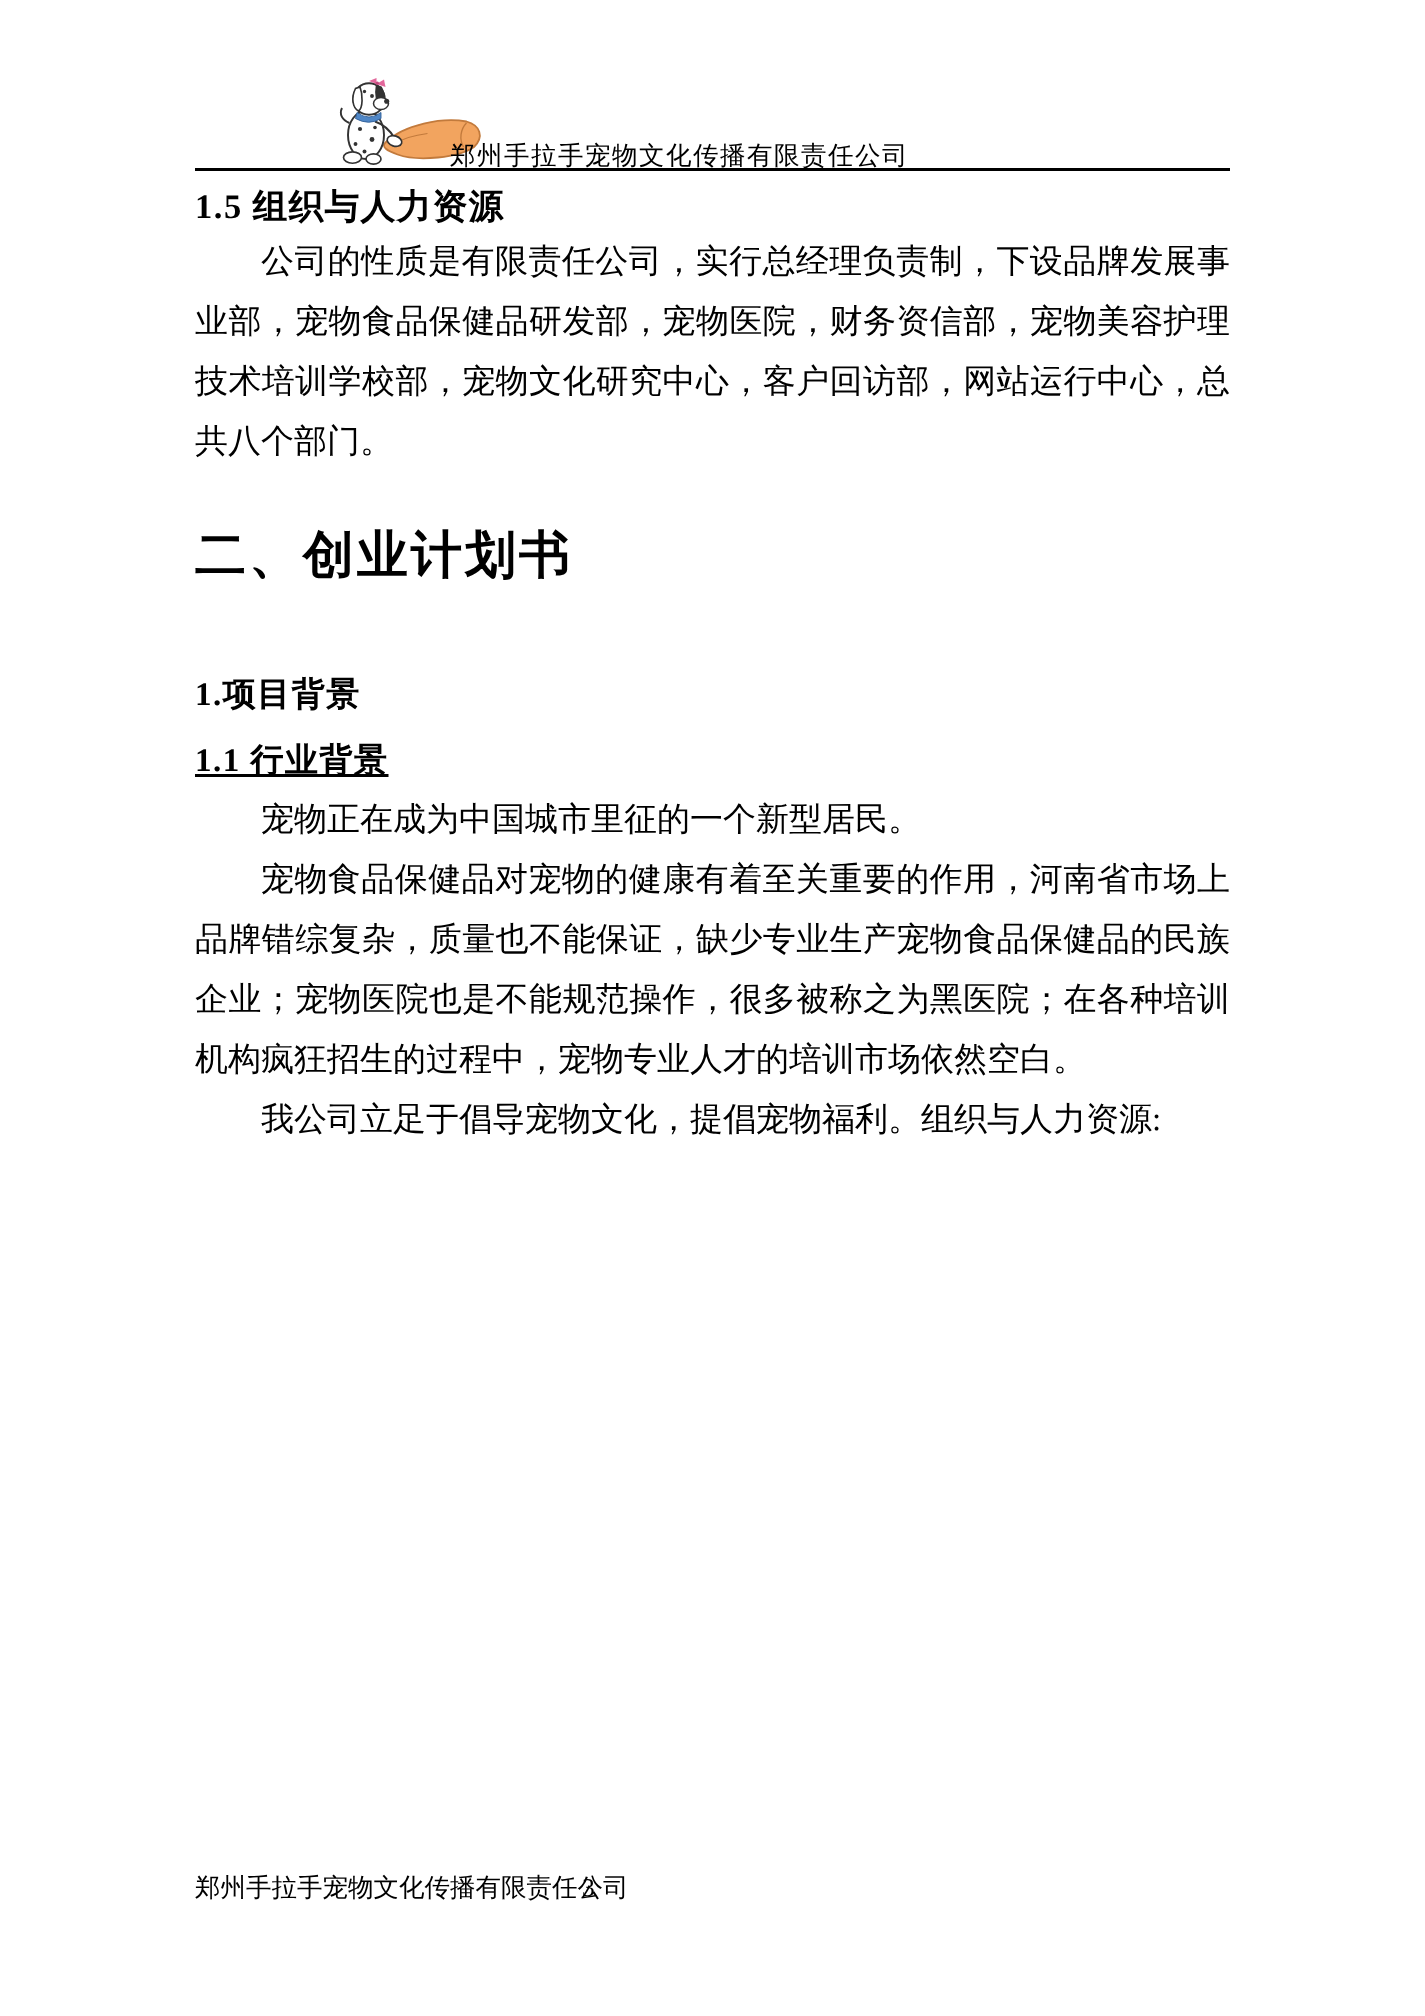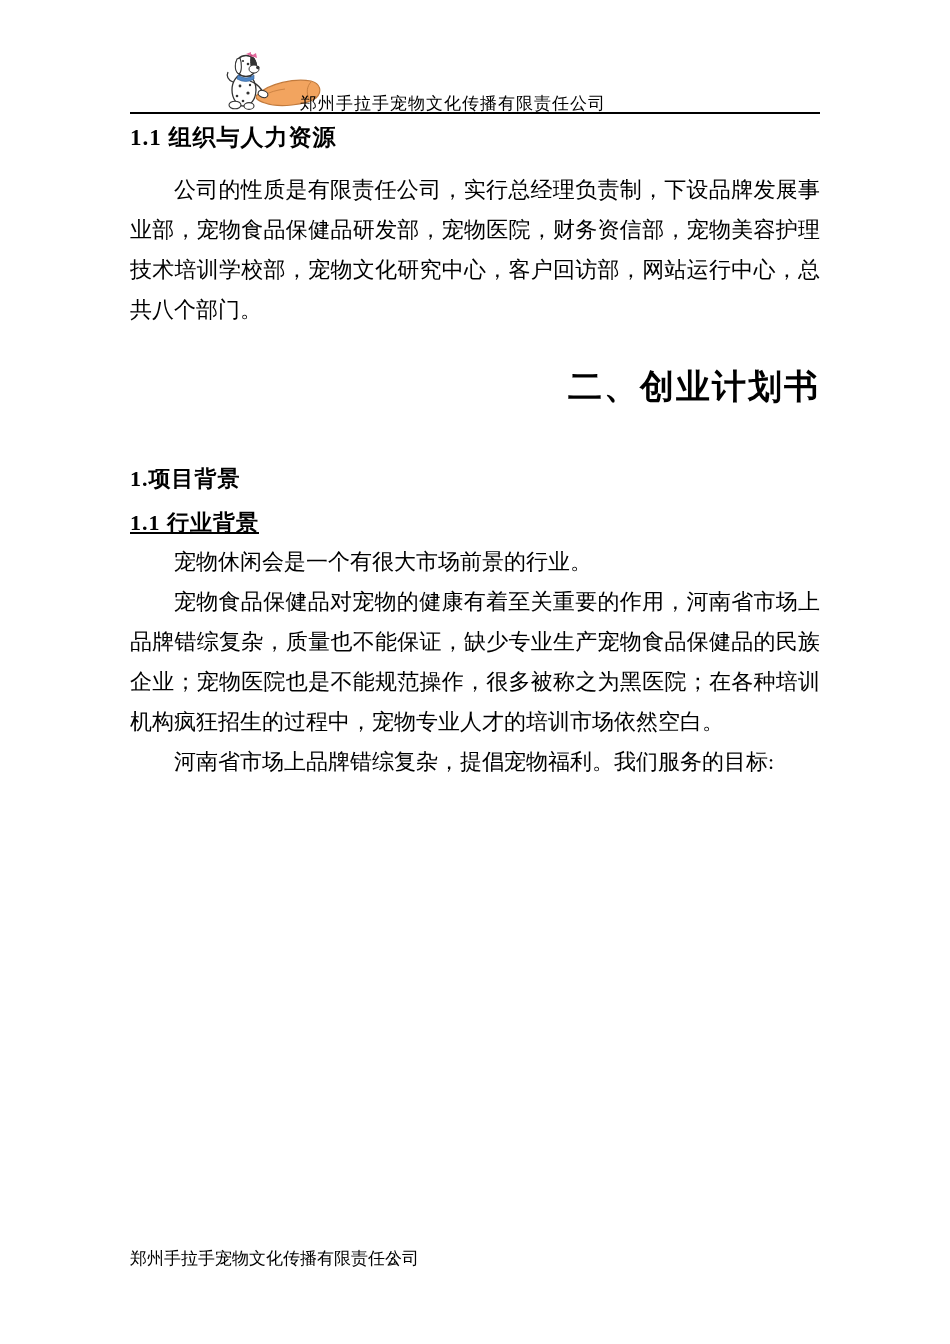--- a/index.html
+++ b/index.html
@@ -43,27 +43,27 @@
     font-weight: bold;
     letter-spacing: 1px;
   }
   p.body {
     margin: 0;
     font-size: 22px;
     line-height: 40px;
     text-align: justify;
     text-indent: 2em;
   }
-  p.first-para { margin-top: 16px; }
+  p.first-para { }
   .main-title {
     margin: 34px 0 0 0;
     font-size: 34px;
     line-height: 46px;
     font-weight: bold;
-    text-align: right;
+    text-align: left;
     letter-spacing: 2px;
   }
   .h-1 {
     margin: 54px 0 0 0;
     font-size: 22px;
     line-height: 30px;
     font-weight: bold;
     letter-spacing: 1px;
   }
   .h-11 {
@@ -131,36 +131,36 @@
         <circle cx="25" cy="41" r="1.6" fill="#333333"></circle>
         <circle cx="14" cy="44" r="1.3" fill="#333333"></circle>
         <circle cx="27" cy="33" r="1.2" fill="#333333"></circle>
         <circle cx="20" cy="49" r="1.3" fill="#333333"></circle>
         <circle cx="20" cy="9" r="1.1" fill="#333333"></circle>
         <circle cx="29" cy="11" r="1.0" fill="#333333"></circle>
       </svg>
       <span class="company-name">郑州手拉手宠物文化传播有限责任公司</span>
     </div>
 
-    <h2 class="h-15">1.1 组织与人力资源</h2>
+    <h2 class="h-15">1.5 组织与人力资源</h2>
 
     <p class="body first-para">公司的性质是有限责任公司，实行总经理负责制，下设品牌发展事业部，宠物食品保健品研发部，宠物医院，财务资信部，宠物美容护理技术培训学校部，宠物文化研究中心，客户回访部，网站运行中心，总共八个部门。</p>
 
     <h1 class="main-title">二、创业计划书</h1>
 
     <h2 class="h-1">1.项目背景</h2>
 
     <h2 class="h-11">1.1 行业背景</h2>
 
-    <p class="body p-after-heading">宠物休闲会是一个有很大市场前景的行业。</p>
+    <p class="body p-after-heading">宠物正在成为中国城市里征的一个新型居民。</p>
 
 
 
     <p class="body">宠物食品保健品对宠物的健康有着至关重要的作用，河南省市场上品牌错综复杂，质量也不能保证，缺少专业生产宠物食品保健品的民族企业；宠物医院也是不能规范操作，很多被称之为黑医院；在各种培训机构疯狂招生的过程中，宠物专业人才的培训市场依然空白。</p>
 
-    <p class="body">河南省市场上品牌错综复杂，提倡宠物福利。我们服务的目标:</p>
+    <p class="body">我公司立足于倡导宠物文化，提倡宠物福利。组织与人力资源:</p>
   </div>
 
   <div class="footer">
     <span>郑州手拉手宠物文化传播有限责任公司</span>
     <span class="pagenum">3</span>
   </div>
 </div>
 
 </body></html>

